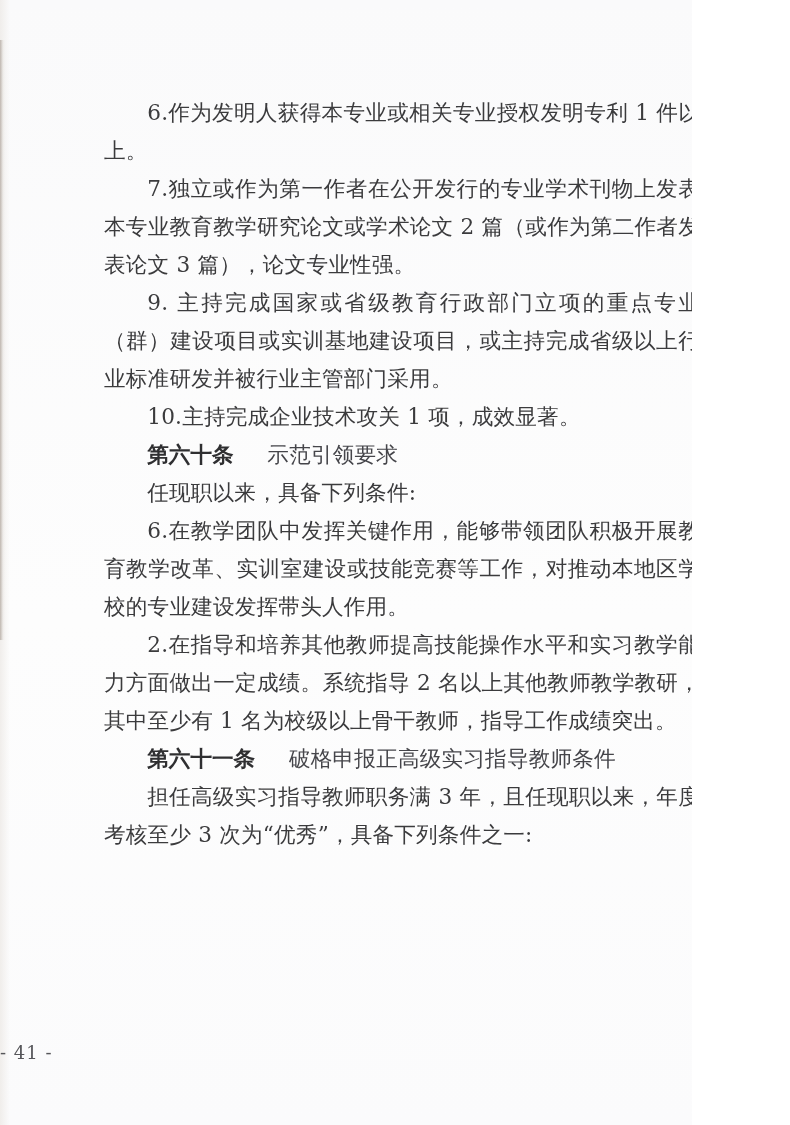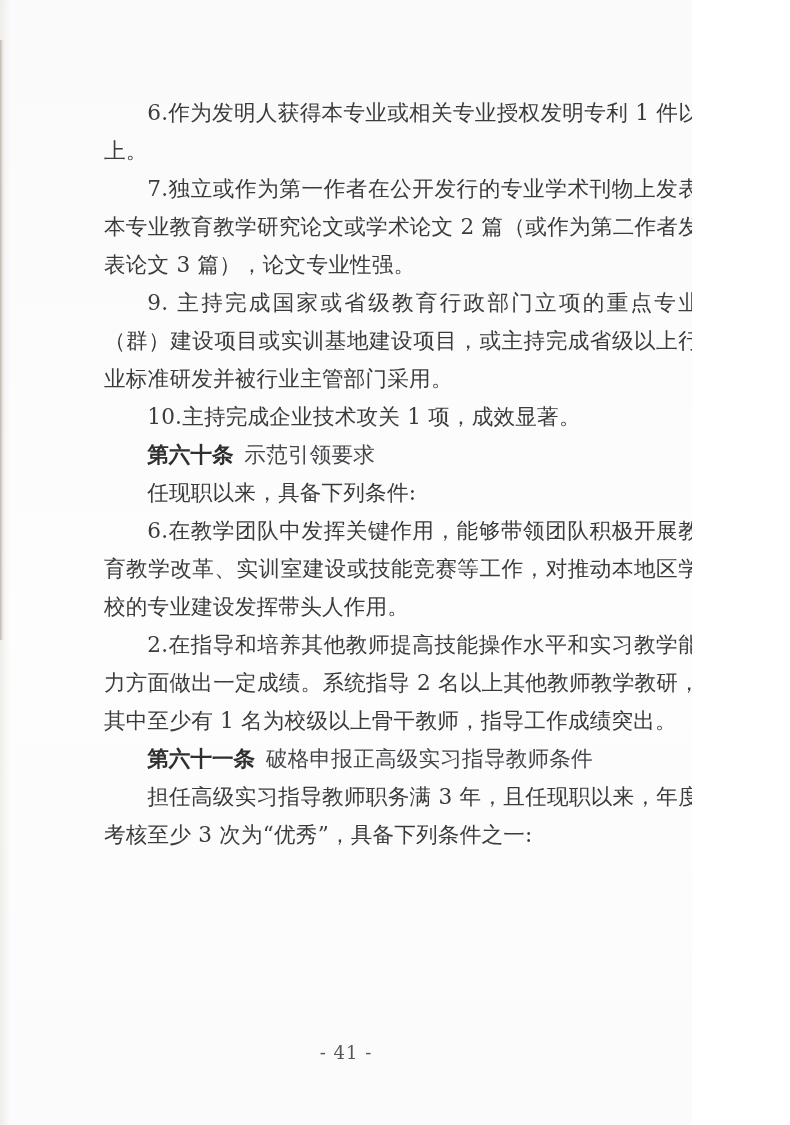--- a/index.html
+++ b/index.html
@@ -65,32 +65,32 @@
 
   .art-no {
     font-weight: bold;
     font-family: Liberation Serif, serif;
     letter-spacing: 0px;
     color: #2f2f31;
   }
   .art-title {
     font-family: Liberation Serif, serif;
     color: #45454a;
+    margin-left: 23px;
   }
   .art-gap {
     display: inline-block;
     width: 0.5em;
   }
 
   #page-number {
     position: absolute;
     left: 0;
     right: 0;
     top: 1042px;
-    text-align: center;
     color: #56565a;
     font-size: 18px;
     letter-spacing: 1px;
     font-family: "DejaVu Serif", "Liberation Serif", serif;
   }
 </style>
 </head>
 <body>
 
 <div id="page">

